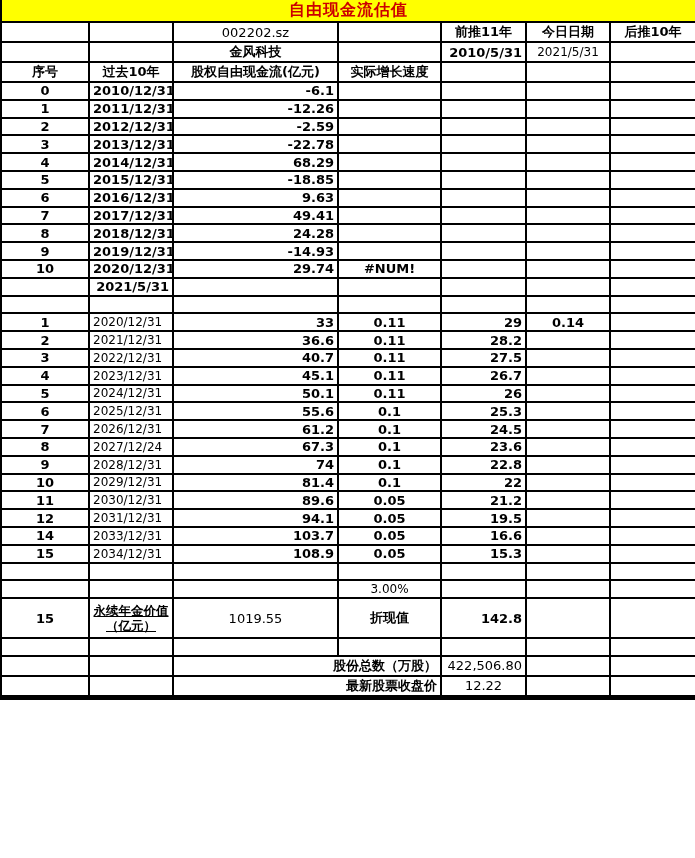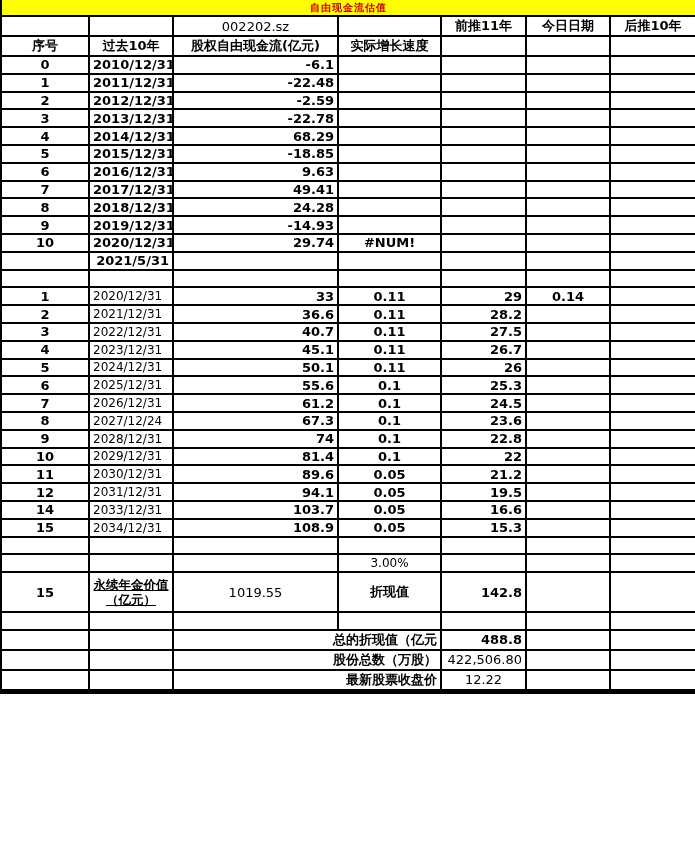--- a/index.html
+++ b/index.html
@@ -25,21 +25,21 @@
     vertical-align:middle;
   }
   .r{text-align:right;}
   .l{text-align:left;}
   .norm{font-weight:normal;}
   .sm{font-size:12px;}
   .red{color:var(--red);}
   .title-row td{
     background:var(--title-bg);
     color:var(--title-fg);
-    font-size:10px;
+    font-size:16px;
     height:16px;
     border-top:none;
     letter-spacing:1px;
   }
   .tall td{height:40px;}
   .wrap{white-space:normal;line-height:1.2;font-size:12.5px;text-decoration:underline;}
   .last-row td{border-bottom:5px solid var(--grid);margin-top:16px;}
 </style>
 </head>
 <body>
@@ -64,20 +64,29 @@
     <tr>
       <td></td>
       <td></td>
       <td class="norm">002202.sz</td>
       <td></td>
       <td>前推11年</td>
       <td>今日日期</td>
       <td>后推10年</td>
     </tr>
 
+    <tr>
+      <td></td>
+      <td></td>
+      <td>金风科技</td>
+      <td></td>
+      <td class="r">2010/5/31</td>
+      <td class="norm sm">2021/5/31</td>
+      <td></td>
+    </tr>
 
     <tr>
       <td>序号</td>
       <td>过去10年</td>
       <td>股权自由现金流(亿元)</td>
       <td>实际增长速度</td>
       <td></td>
       <td></td>
       <td></td>
     </tr>
@@ -91,21 +100,21 @@
         <td class="r">-6.1</td>
         <td></td>
         <td></td>
         <td></td>
         <td></td>
       </tr>
 
       <tr>
         <td>1</td>
         <td class="r">2011/12/31</td>
-        <td class="r">-22.48</td>
+        <td class="r">-12.26</td>
         <td></td>
         <td></td>
         <td></td>
         <td></td>
       </tr>
 
       <tr>
         <td>2</td>
         <td class="r">2012/12/31</td>
         <td class="r">-2.59</td>
@@ -400,28 +409,20 @@
     <tr>
       <td></td>
         <td></td>
       <td></td>
         <td></td>
       <td></td>
         <td></td>
       <td></td>
     </tr>
 
-    <tr>
-      <td></td>
-      <td></td>
-      <td colspan="2" class="r">总的折现值（亿元</td>
-      <td class="r">488.8</td>
-      <td></td>
-      <td></td>
-    </tr>
 
     <tr>
       <td></td>
       <td></td>
       <td colspan="2" class="r">股份总数（万股）</td>
       <td class="r norm">422,506.80</td>
       <td></td>
       <td></td>
     </tr>
 

